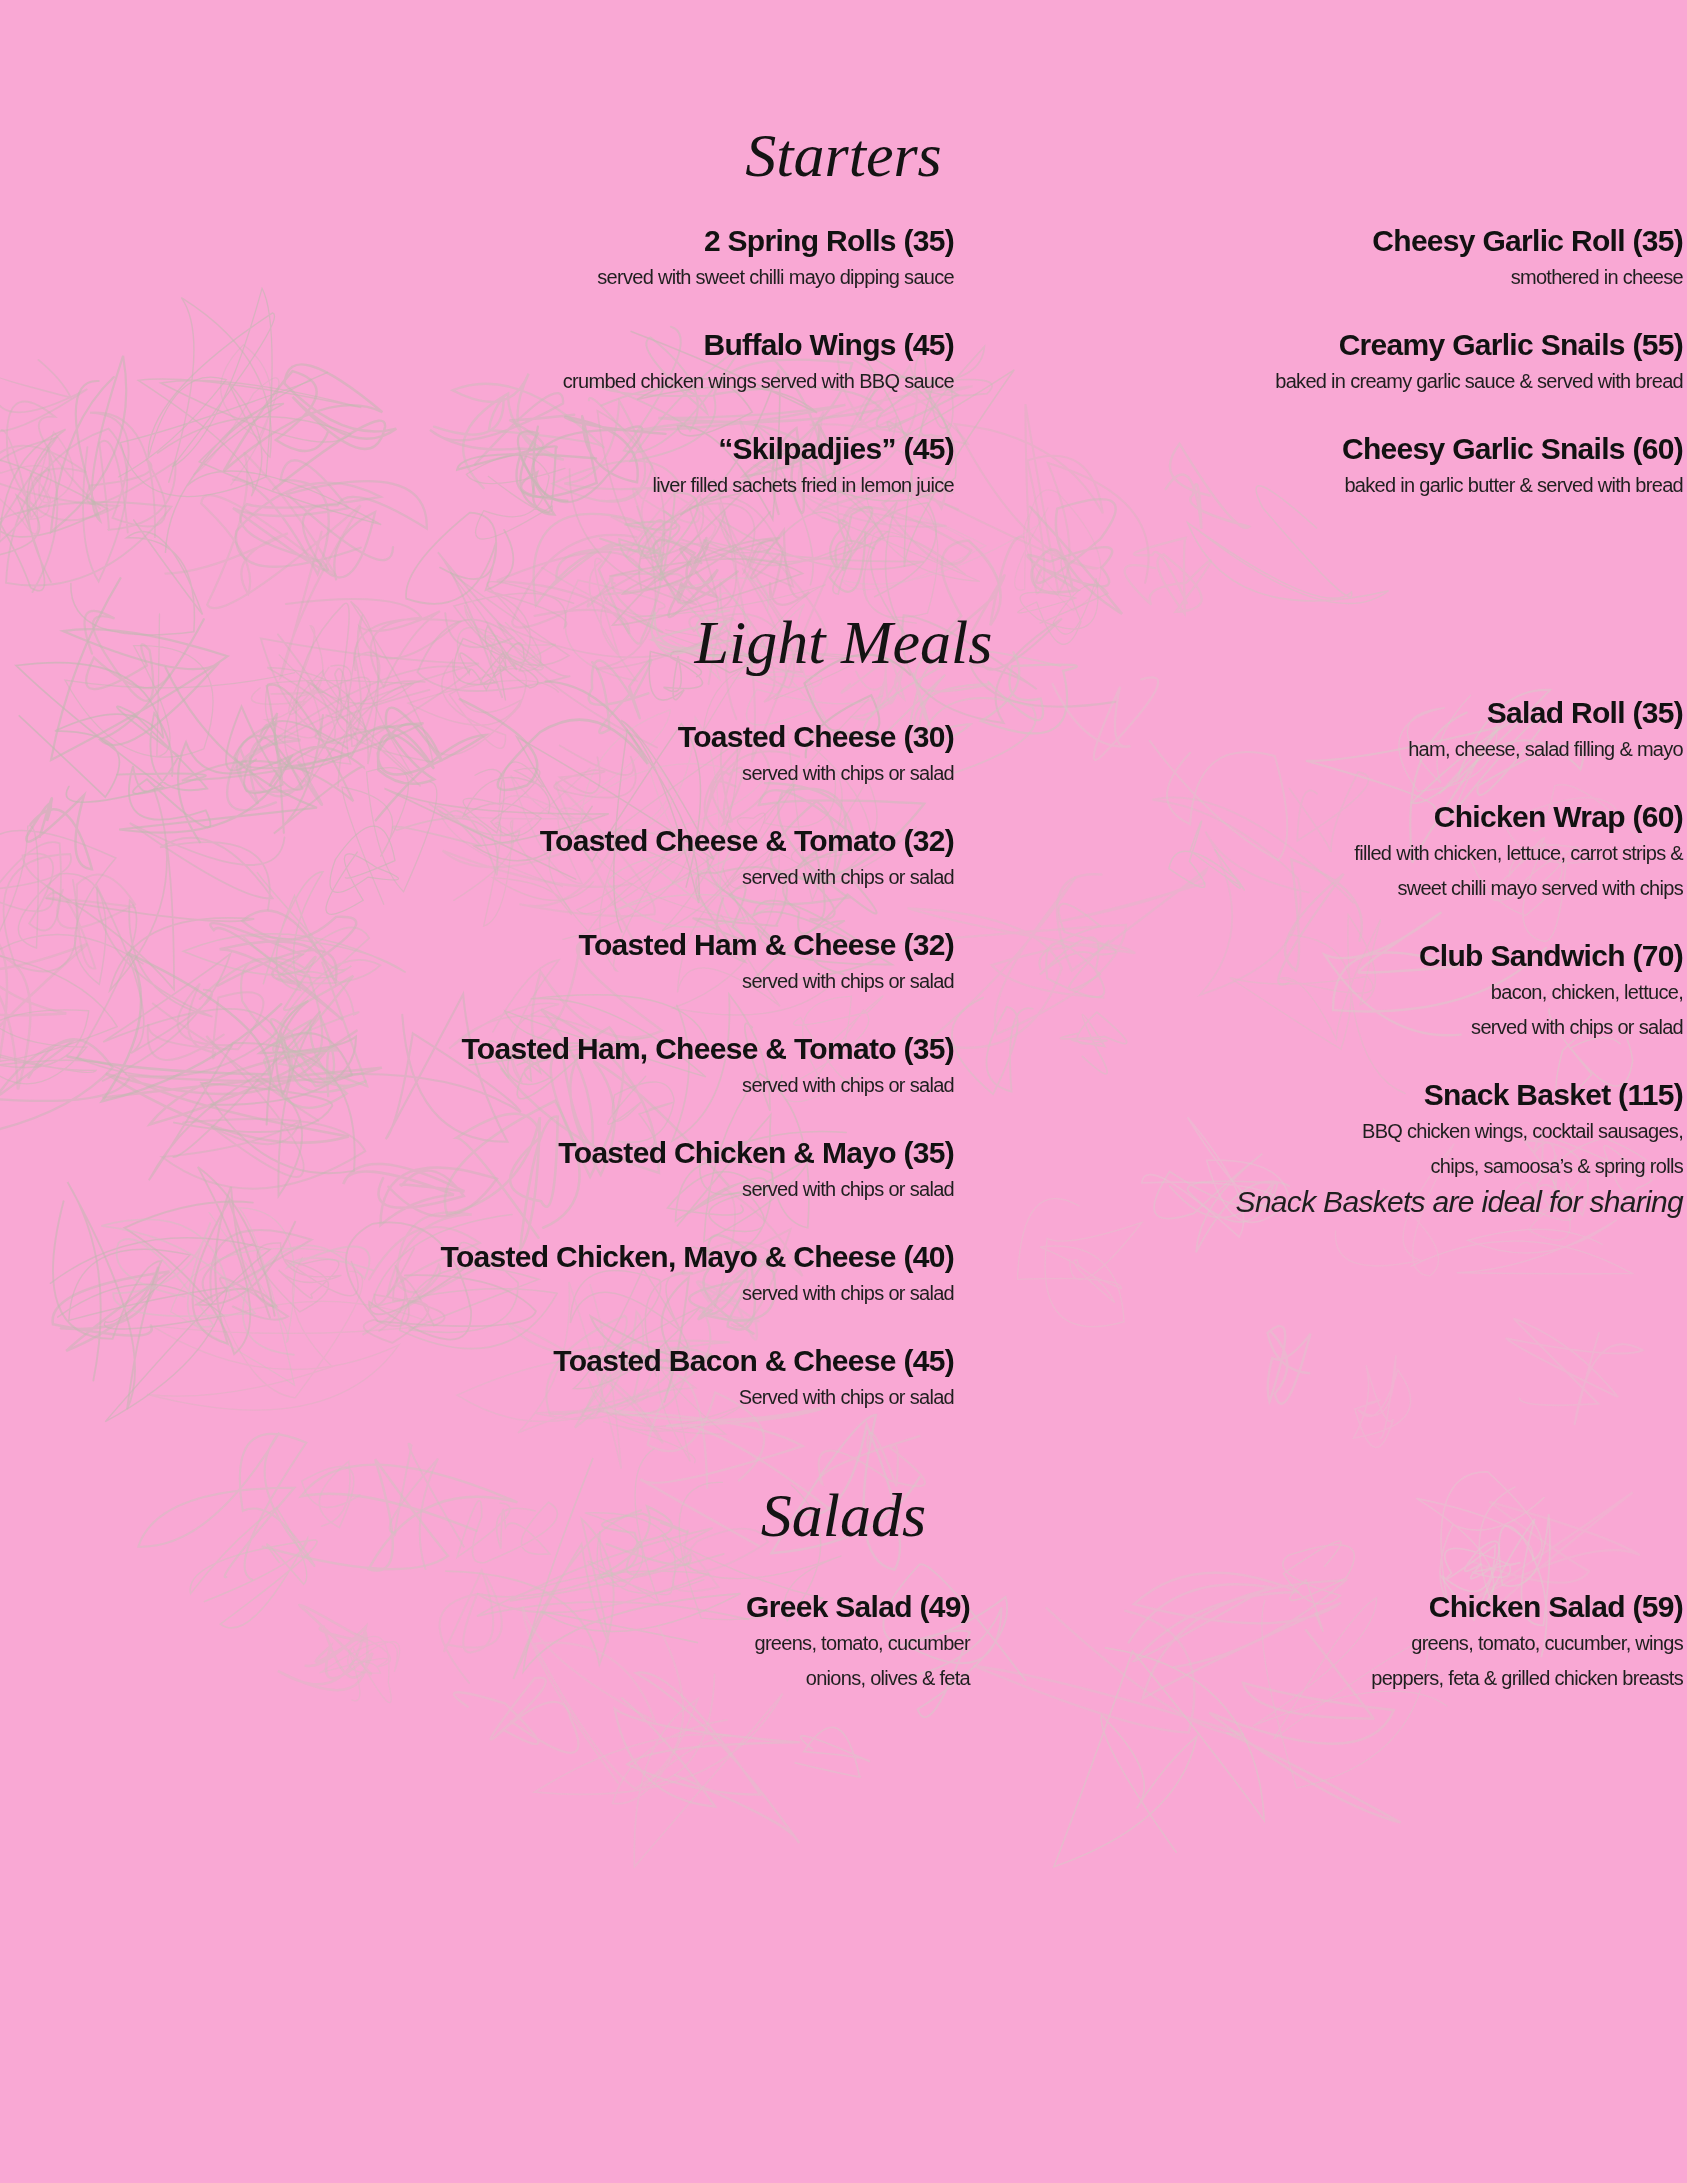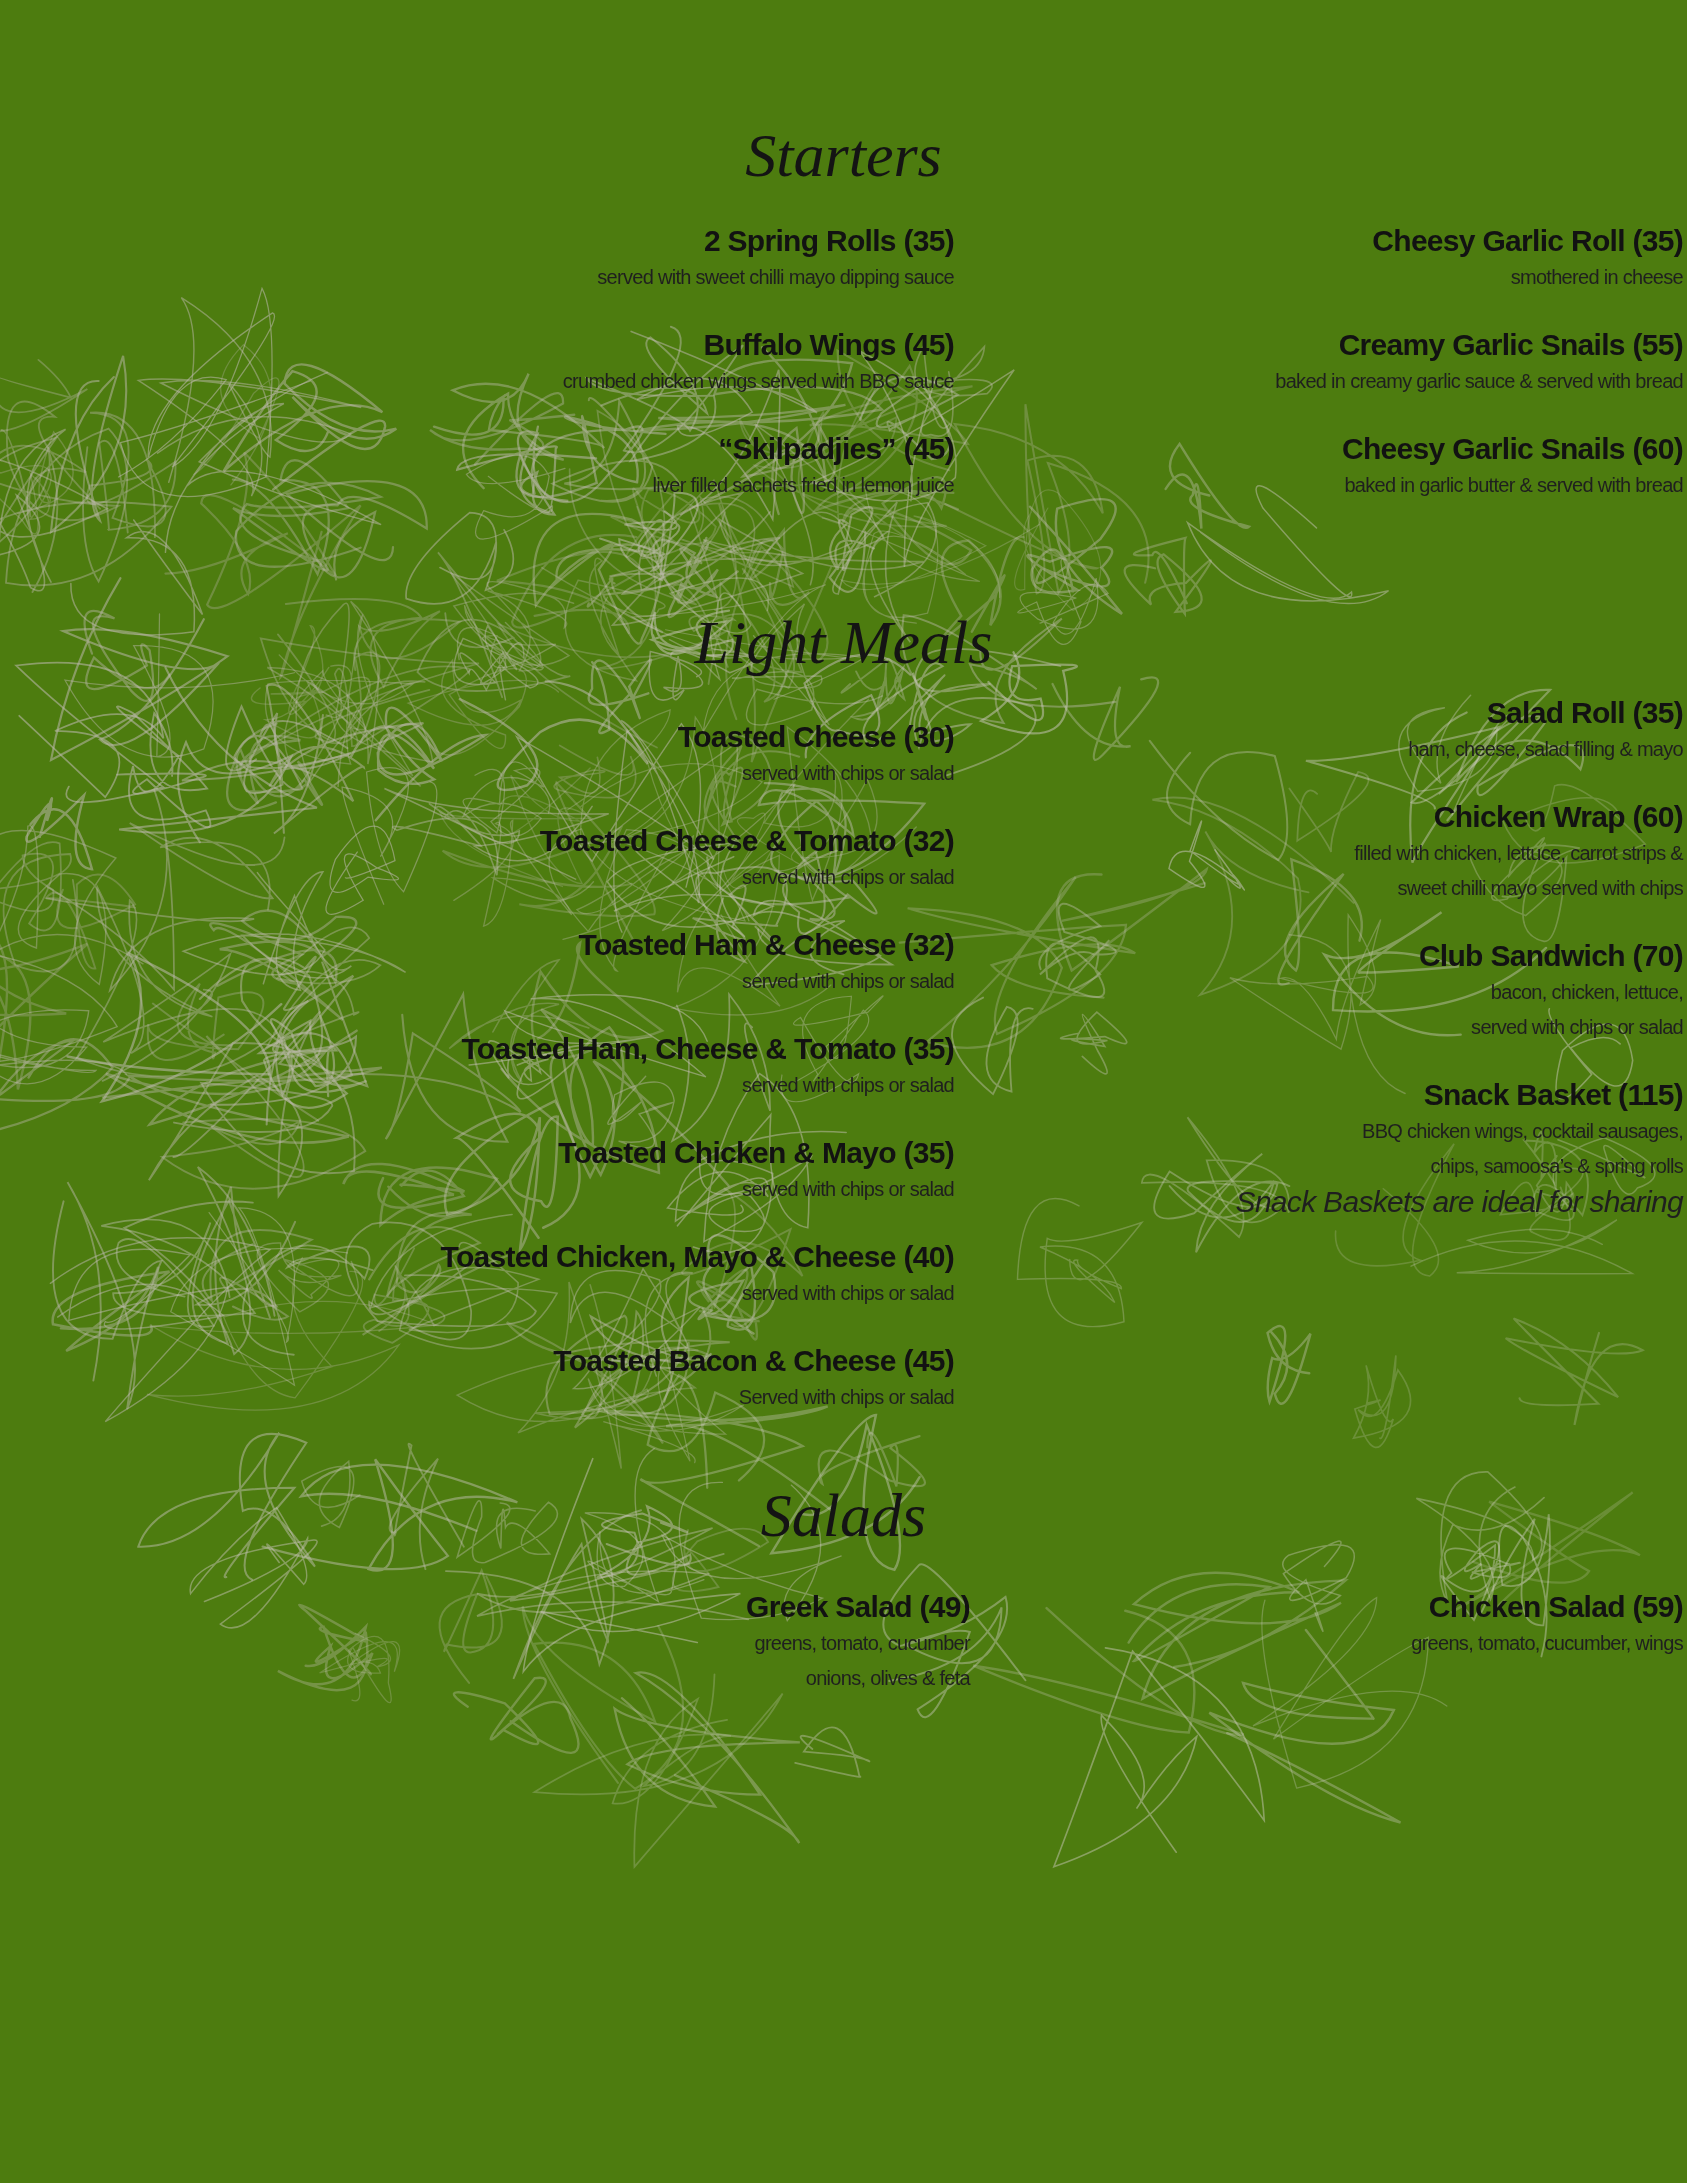--- a/index.html
+++ b/index.html
@@ -1,19 +1,19 @@
 <!DOCTYPE html>
 <html style="font-size:10.6px"><head>
 <meta charset="utf-8">
 <style>
   html,body{margin:0;padding:0;background:#ffffff;}
   .page{
     position:relative;
     width:1687px;height:2183px;
-    background:#4d7c0f;
+    background:#f9a8d4;
     overflow:hidden;
     font-family:"Liberation Sans",sans-serif;
     color:#1b1b1b;
   }
   .sketch{position:absolute;left:0;top:0;width:1687px;height:2183px;}
   .section-title{
     position:absolute;left:0;width:1687px;margin:0;
     text-align:center;
     font-family:"Liberation Serif",serif;
     font-style:italic;font-weight:500;
@@ -392,18 +392,19 @@
         <div class="item-title">Greek Salad (49)</div>
         <div class="item-desc">greens, tomato, cucumber</div>
         <div class="item-desc">onions, olives &amp; feta</div>
       </div>
     </div>
 
     <div class="col col-sa-r">
       <div class="item">
         <div class="item-title">Chicken Salad (59)</div>
         <div class="item-desc">greens, tomato, cucumber, wings</div>
+        <div class="item-desc">peppers, feta &amp; grilled chicken breasts</div>
       </div>
     </div>
   </section>
 
 </div>
 
 
 </body></html>

